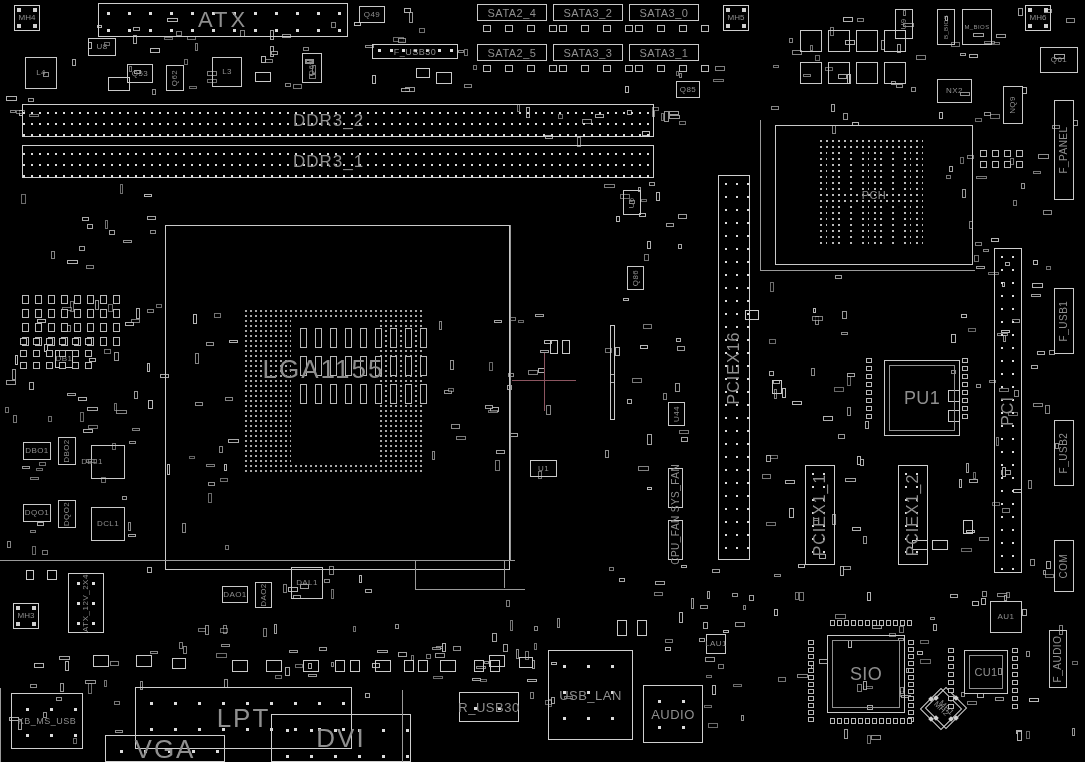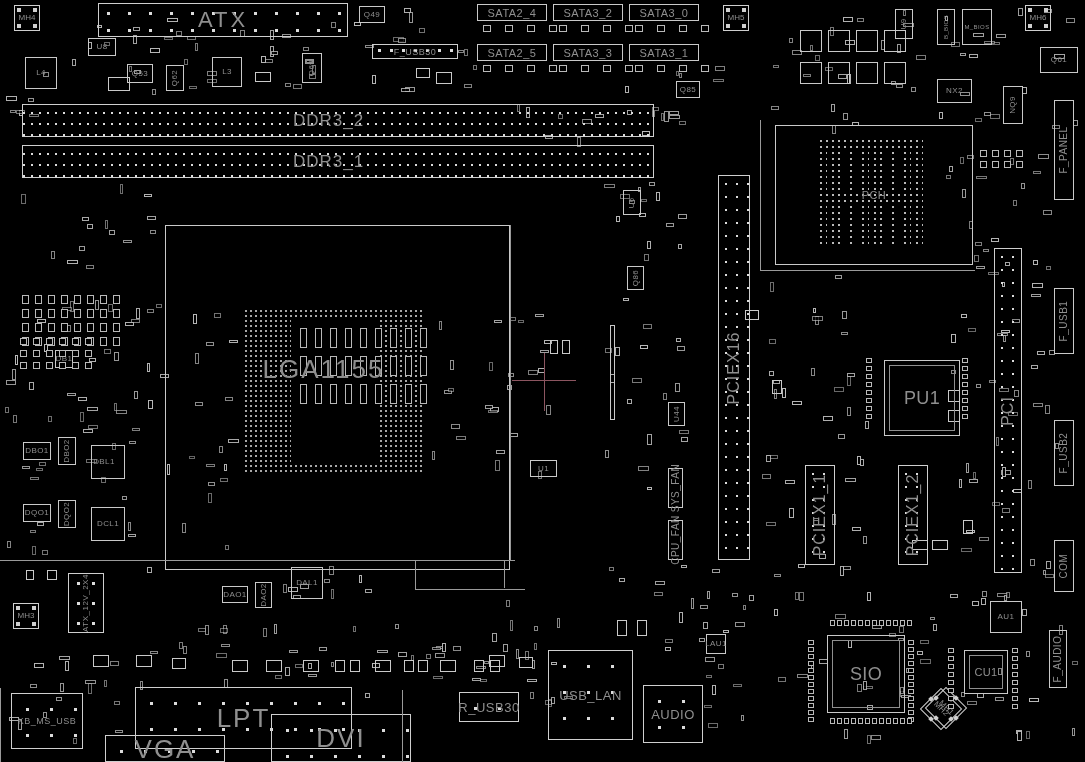--- a/index.html
+++ b/index.html
@@ -821,21 +821,21 @@
     <div class="txt" style="left: 543.5px; top: 468.5px; transform: translate(-50%, -50%); font-size: 8px; letter-spacing: 0.4px;">U1</div>
     <div class="part" style="left: 668px; top: 402px; width: 17px; height: 24px;"></div>
     <div class="txt" style="left: 676.5px; top: 414px; transform: translate(-50%, -50%) rotate(-90deg); font-size: 8px; letter-spacing: 0.4px;">U44</div>
     <div class="part" style="left: 55px; top: 350px; width: 18px; height: 18px;"></div>
     <div class="txt" style="left: 64px; top: 359px; transform: translate(-50%, -50%); font-size: 8px; letter-spacing: 0.4px;">DB1</div>
     <div class="part" style="left: 23px; top: 442px; width: 28px; height: 18px;"></div>
     <div class="txt" style="left: 37px; top: 451px; transform: translate(-50%, -50%); font-size: 8px; letter-spacing: 0.4px;">DBO1</div>
     <div class="part" style="left: 58px; top: 437px; width: 18px; height: 28px;"></div>
     <div class="txt" style="left: 67px; top: 451px; transform: translate(-50%, -50%) rotate(-90deg); font-size: 8px; letter-spacing: 0.4px;">DBO2</div>
     <div class="part" style="left: 91px; top: 445px; width: 34px; height: 34px;"></div>
-    <div class="txt" style="left: 104px; top: 462px; transform: translate(-50%, -50%); font-size: 8px; letter-spacing: 0.4px;">DBL1</div>
+    <div class="txt" style="left: 92px; top: 462px; transform: translate(-50%, -50%); font-size: 8px; letter-spacing: 0.4px;">DBL1</div>
     <div class="part" style="left: 23px; top: 504px; width: 28px; height: 18px;"></div>
     <div class="txt" style="left: 37px; top: 513px; transform: translate(-50%, -50%); font-size: 8px; letter-spacing: 0.4px;">DQO1</div>
     <div class="part" style="left: 58px; top: 500px; width: 18px; height: 28px;"></div>
     <div class="txt" style="left: 67px; top: 514px; transform: translate(-50%, -50%) rotate(-90deg); font-size: 8px; letter-spacing: 0.4px;">DQO2</div>
     <div class="part" style="left: 91px; top: 507px; width: 34px; height: 34px;"></div>
     <div class="txt" style="left: 108px; top: 524px; transform: translate(-50%, -50%); font-size: 8px; letter-spacing: 0.4px;">DCL1</div>
     <div class="part" style="left: 222px; top: 586px; width: 26px; height: 17px;"></div>
     <div class="txt" style="left: 235px; top: 594.5px; transform: translate(-50%, -50%); font-size: 8px; letter-spacing: 0.4px;">DAO1</div>
     <div class="part" style="left: 255px; top: 582px; width: 17px; height: 26px;"></div>
     <div class="txt" style="left: 263.5px; top: 595px; transform: translate(-50%, -50%) rotate(-90deg); font-size: 8px; letter-spacing: 0.4px;">DAO2</div>

